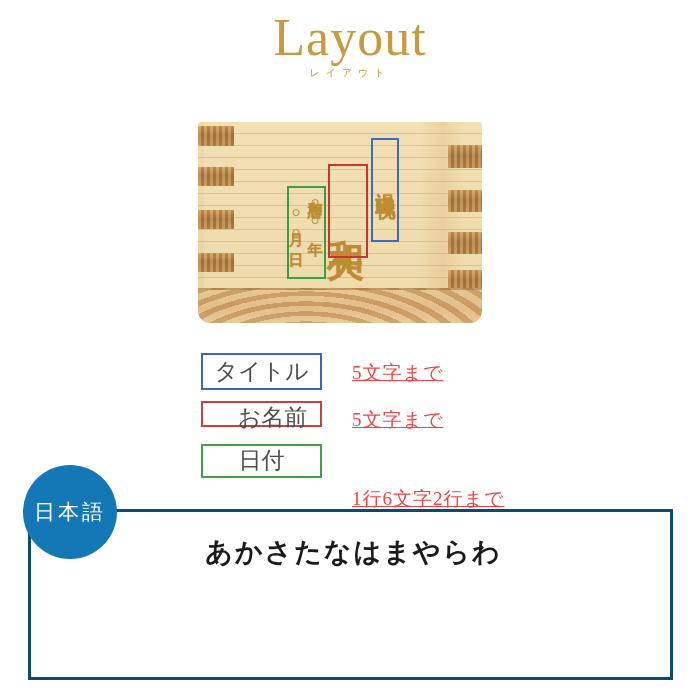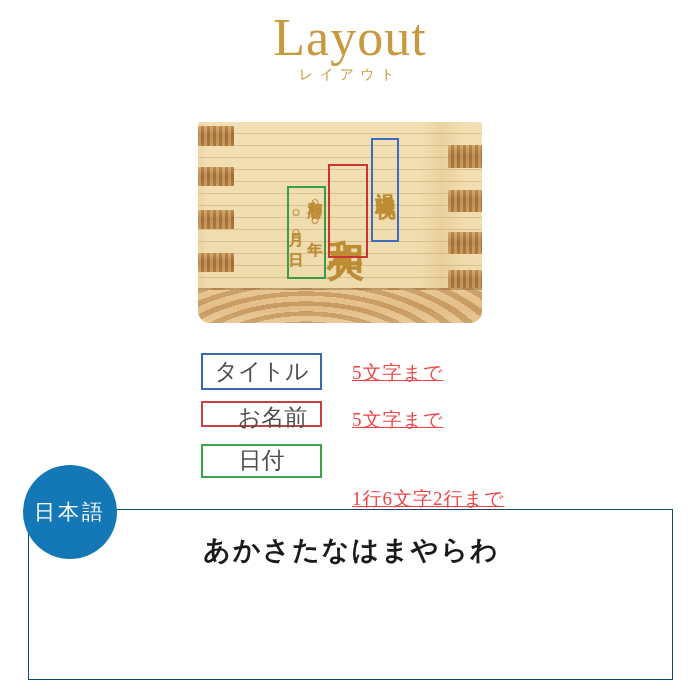--- a/index.html
+++ b/index.html
@@ -4,21 +4,21 @@
 <style>
   * { margin:0; padding:0; box-sizing:border-box; }
   html,body { width:700px; height:700px; background:#ffffff; overflow:hidden;
     font-family:"Liberation Serif","DejaVu Serif",serif; }
   .abs { position:absolute; }
 
   
   #page-title { top:8px; left:0; width:700px; text-align:center;
     font-size:52px; letter-spacing:1px; color:#c8993f; }
   #page-subtitle { top:66px; left:0; width:700px; text-align:center;
-    font-size:14px; letter-spacing:6px; color:#c8993f; }
+    font-size:10px; letter-spacing:6px; color:#c8993f; }
 
   
   #photo { left:198px; top:122px; width:284px; height:201px; background:#ffffff; }
   #wood-box { left:0; top:0; width:284px; height:201px;
     background:
       linear-gradient(90deg, rgba(210,160,90,0.10) 0 6px, rgba(255,255,255,0) 6px 78%, rgba(205,145,70,0.18) 86%, rgba(255,255,255,0) 94%),
       repeating-linear-gradient(to bottom, rgba(176,128,62,0.00) 0 11px, rgba(176,128,62,0.30) 11px 12px),
       linear-gradient(180deg, #f2e0b4 0%, #efdcae 70%, #eeD9a8 100%);
     border-radius:3px 3px 12px 12px; overflow:hidden; }
   .joint { position:absolute; border-radius:1px;
@@ -64,21 +64,21 @@
   #legend-box-1 { top:401px; height:26px; line-height:30px; border-color:#c94040;padding-left:22px; }
   #legend-box-2 { top:444px; height:34px; line-height:30px; border-color:#3da24a; }
   .legend-limit { position:absolute; left:352px; font-size:19px; color:#ef4444;
     letter-spacing:1px;text-decoration:underline; }
   #legend-limit-0 { top:360px; }
   #legend-limit-1 { top:407px; }
   #legend-limit-2 { top:450px;margin-top:36px; }
 
   
   #sample-box { left:28px; top:509px; width:645px; height:171px;
-    border:1px solid #0c4a6e; background:#ffffff; }
+    border:3px solid #0c4a6e; background:#ffffff; }
   #lang-badge { left:23px; top:465px; width:94px; height:94px; border-radius:50%;
     background:#1478b6; color:#ffffff; font-size:21px; letter-spacing:3px;
     display:flex; align-items:center; justify-content:center; z-index:5; }
   .sample-line { position:absolute; left:0; width:645px; text-align:center;
     color:#1a1a1a; font-weight:bold; }
   #sample-line-0 { top:22px;  font-size:27px; letter-spacing:2px; }
   #sample-line-1 { top:59px;  font-size:32px; letter-spacing:1px; }
   #sample-line-2 { top:108px; font-size:30px; letter-spacing:0px; }
 </style>
 </head>

